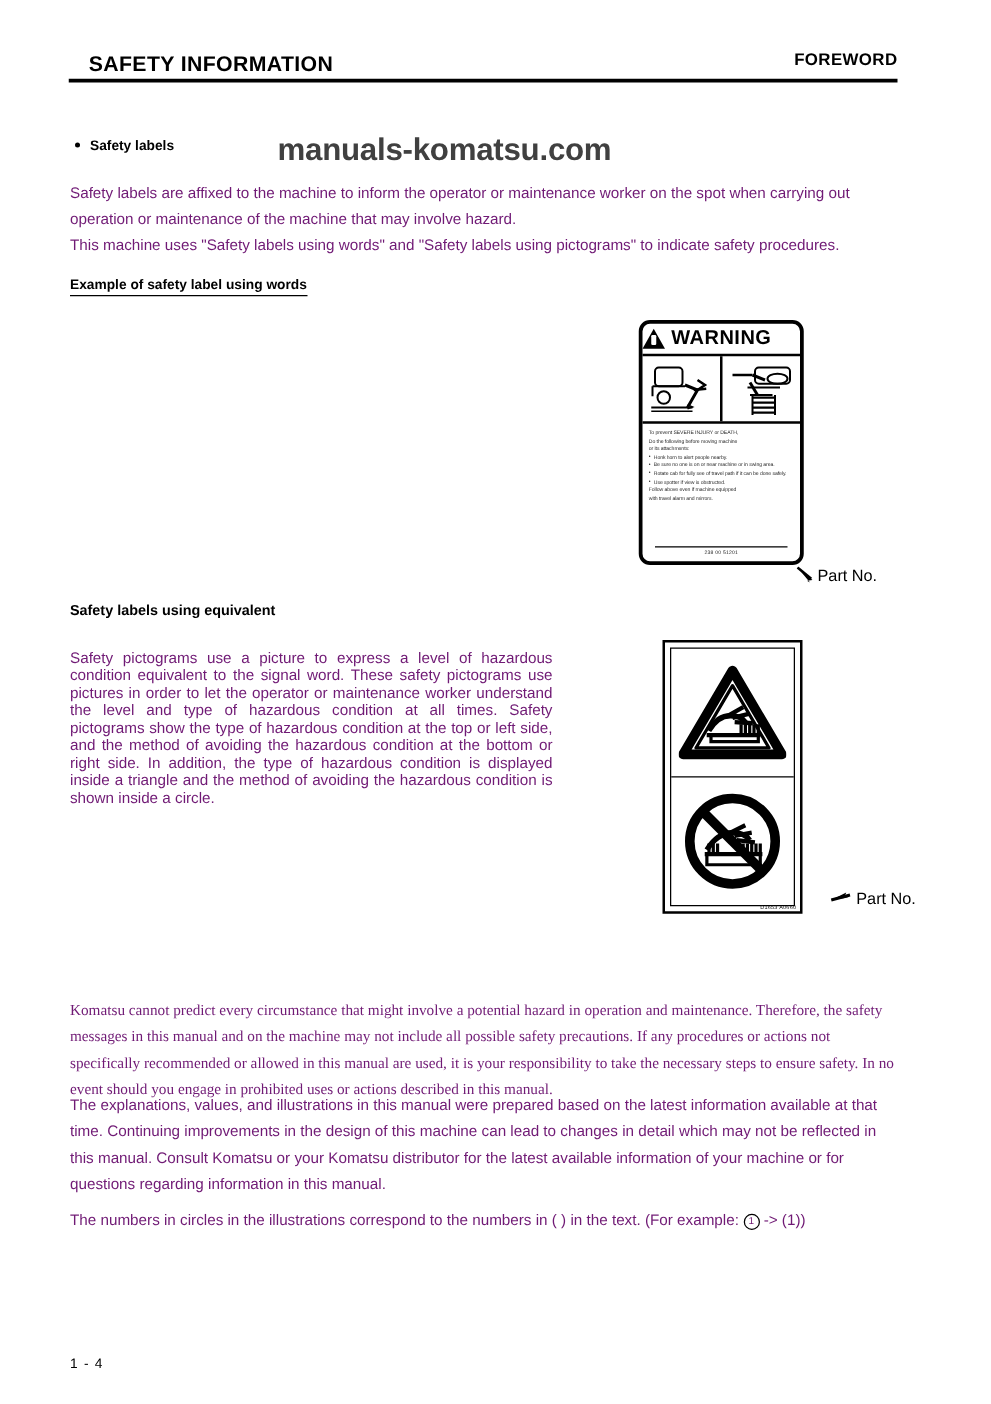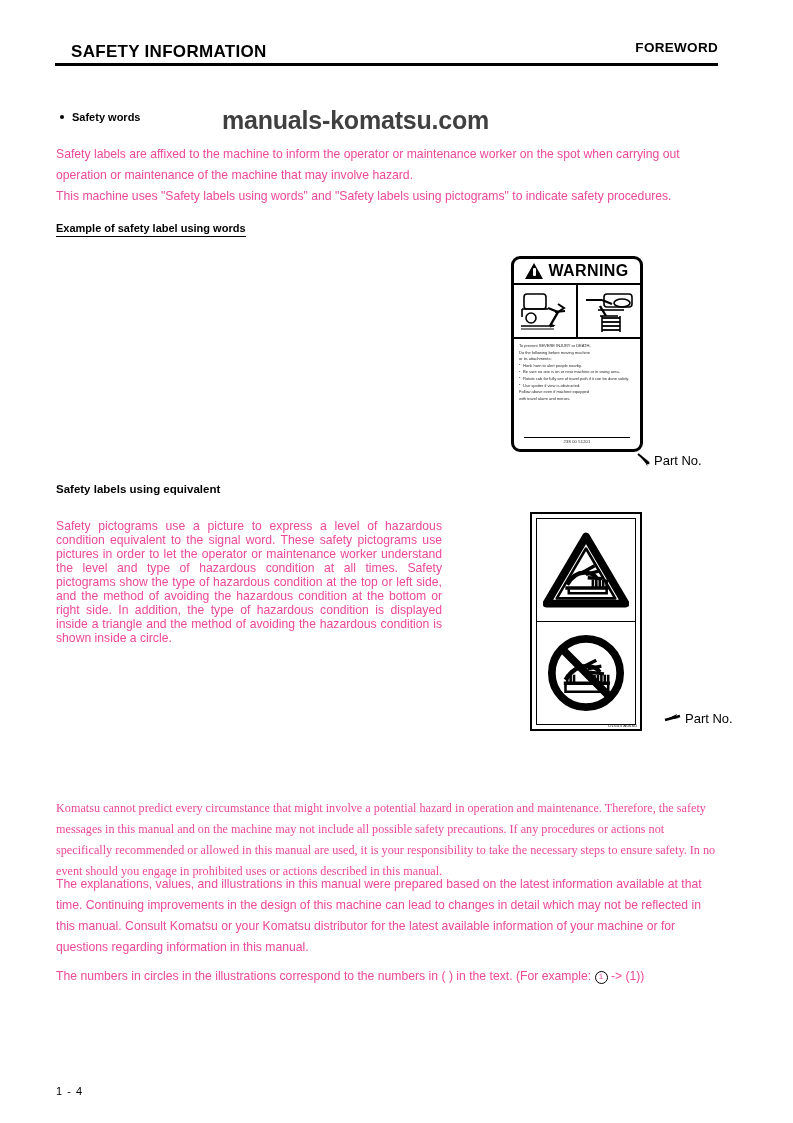--- a/index.html
+++ b/index.html
@@ -79,21 +79,21 @@
     letter-spacing: -0.2px;
     color: #404040;
     white-space: nowrap;
   }
 
   
   .para {
     position: absolute;
     font-size: 12.2px;
     line-height: 21px;
-    color: #ec4899;
+    color: #701a75;
   }
   .para p { margin: 0; }
 
   .intro-para {
     left: 56px;
     top: 144px;
     width: 666px;
   }
 
   .section-label {
@@ -173,21 +173,21 @@
     border-radius: 9px;
     background: #fff;
     box-sizing: border-box;
   }
   .lw-banner {
     position: relative;
     height: 24px;
     border-bottom: 2px solid #000;
     display: flex;
     align-items: center;
-    justify-content: center;
+    justify-content: flex-start;
     gap: 5px;
   }
   .lw-banner .tri {
     width: 0; height: 0;
     border-left: 9px solid transparent;
     border-right: 9px solid transparent;
     border-bottom: 16px solid #000;
     position: relative;
   }
   .lw-banner .tri::after {
@@ -296,21 +296,21 @@
 </head>
 <body>
 
 <div class="page-header">
   <span class="hdr-left">SAFETY INFORMATION</span>
   <span class="hdr-right">FOREWORD</span>
 </div>
 <div class="header-rule"></div>
 
 <div class="bullet-heading">
-  <span class="dot"></span><span>Safety words</span>
+  <span class="dot"></span><span>Safety labels</span>
 </div>
 
 <div class="watermark">manuals-komatsu.com</div>
 
 <div class="para intro-para">
   <p>Safety labels are affixed to the machine to inform the operator or maintenance worker on the spot when carrying out operation or maintenance of the machine that may involve hazard.</p>
   <p>This machine uses "Safety labels using words" and "Safety labels using pictograms" to indicate safety procedures.</p>
 </div>
 
 <div class="section-label">Example of safety label using words</div>

